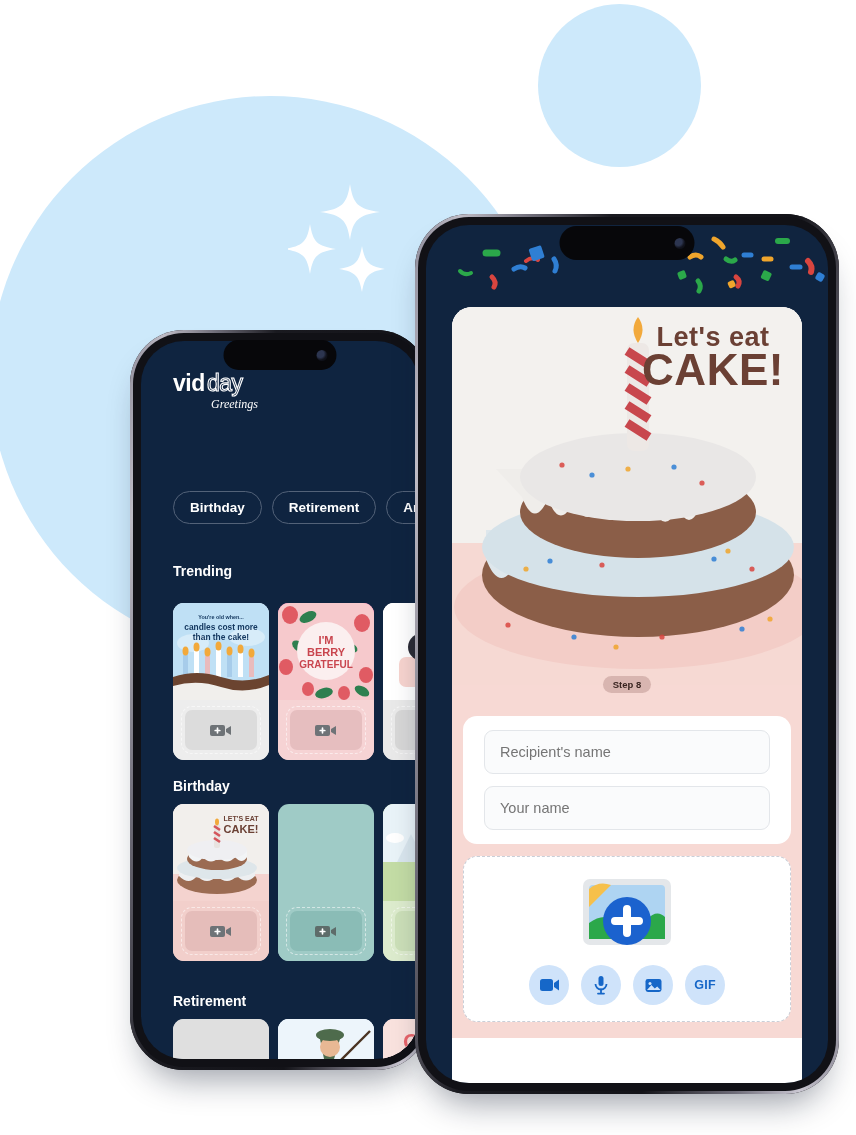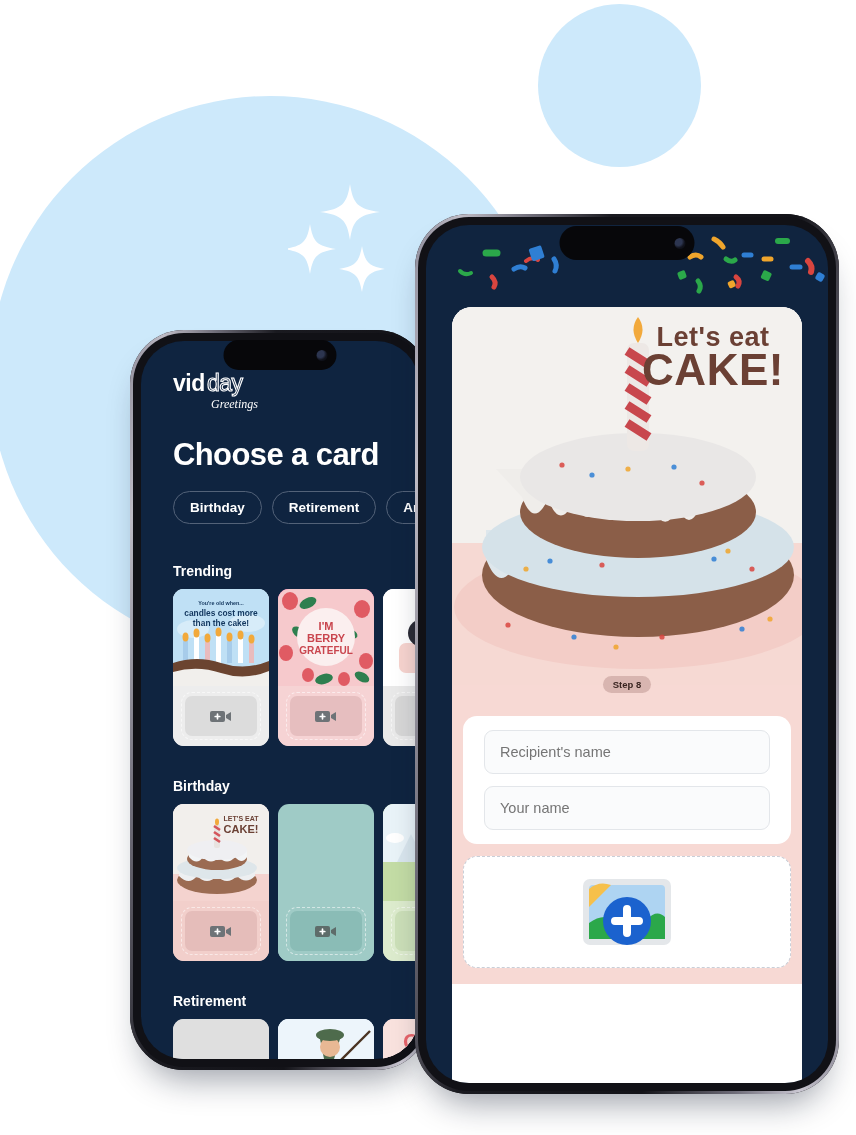--- a/index.html
+++ b/index.html
@@ -117,30 +117,29 @@
       <div class="lp-body">
 
         <div class="logo">
           <svg width="100" height="46" viewBox="0 0 100 46">
             <text x="0" y="22" font-family="Liberation Sans, sans-serif" font-size="23" font-weight="700" fill="#ffffff" letter-spacing="-0.5">vid</text>
             <text x="34" y="22" font-family="Liberation Sans, sans-serif" font-size="23" font-weight="400" fill="none" stroke="#ffffff" stroke-width="1.1" letter-spacing="-0.5">day</text>
             <text x="38" y="39" font-family="Liberation Serif, serif" font-size="12" font-style="italic" fill="#ffffff">Greetings</text>
           </svg>
         </div>
 
-        <div class="lp-title">Choose a card</div>
 
         <div class="chips">
           <div class="chip">Birthday</div>
           <div class="chip">Retirement</div>
           <div class="chip">Anniversary</div>
         </div>
 
         <div class="sec-title" style="top:222px">Trending</div>
-        <div class="row" style="top:248px">
+        <div class="row" style="top:262px">
 
           <div class="thumb" style="background:#EDEDED">
             <div class="art" style="background:#BFE0F5">
               <svg width="96" height="97" viewBox="0 0 96 97">
                 <rect width="96" height="97" fill="#BFE0F5"></rect>
                 <ellipse cx="20" cy="40" rx="16" ry="9" fill="#d7ecf9"></ellipse>
                 <ellipse cx="74" cy="34" rx="18" ry="9" fill="#d7ecf9"></ellipse>
                 <text x="48" y="16" text-anchor="middle" font-family="Liberation Sans, sans-serif" font-size="5.4" font-weight="700" fill="#12365E">You're old when...</text>
                 <text x="48" y="27" text-anchor="middle" font-family="Liberation Sans, sans-serif" font-size="8.4" font-weight="700" fill="#12365E">candles cost more</text>
                 <text x="48" y="37" text-anchor="middle" font-family="Liberation Sans, sans-serif" font-size="8.4" font-weight="700" fill="#12365E">than the cake!</text>
@@ -441,20 +440,45 @@
               <svg width="96" height="74" viewBox="0 0 96 74">
                 <rect x="4" y="2" width="88" height="66" rx="7" fill="#E4E7EA"></rect>
                 <rect x="10" y="8" width="76" height="54" rx="4" fill="#AED4F2"></rect>
                 <path d="M10 12 a22 22 0 0 1 22 -4 l-22 22Z" fill="#F6C04B"></path>
                 <path d="M10 46 q16 -12 30 0 q14 12 28 -4 q10 -10 18 -2 l0 22 l-76 0Z" fill="#2BA84A"></path>
                 <circle cx="48" cy="44" r="24" fill="#1B62CE"></circle>
                 <path d="M48 32 v24 M36 44 h24" stroke="#fff" stroke-width="8" stroke-linecap="round"></path>
               </svg>
             </div>
 
+            <div class="media-row">
+              <div class="media-btn">
+                <svg width="19" height="14" viewBox="0 0 19 14">
+                  <rect x="0" y="1" width="13" height="12" rx="2.5" fill="#1667C8"></rect>
+                  <path d="M14 5 L19 1.5 L19 12.5 L14 9Z" fill="#1667C8"></path>
+                </svg>
+              </div>
+              <div class="media-btn">
+                <svg width="14" height="19" viewBox="0 0 14 19">
+                  <rect x="4.5" y="0" width="5" height="10" rx="2.5" fill="#1667C8"></rect>
+                  <path d="M1.5 8 a5.5 5.5 0 0 0 11 0" stroke="#1667C8" stroke-width="1.8" fill="none"></path>
+                  <path d="M7 13.5 V17 M4 17.6 h6" stroke="#1667C8" stroke-width="1.8" stroke-linecap="round"></path>
+                </svg>
+              </div>
+              <div class="media-btn">
+                <svg width="17" height="15" viewBox="0 0 17 15">
+                  <rect x="0.5" y="1" width="16" height="13" rx="2.4" fill="#1667C8"></rect>
+                  <circle cx="5" cy="5.4" r="1.5" fill="#CFE3FA"></circle>
+                  <path d="M2 12 l4.4 -5 l3.4 3.6 l2.4 -2.2 l3.4 3.6Z" fill="#CFE3FA"></path>
+                </svg>
+              </div>
+              <div class="media-btn">
+                <span class="gif-txt">GIF</span>
+              </div>
+            </div>
           </div>
         </div>
 
       </div>
     </div>
     <div class="notch">
       <span class="lens"></span>
     </div>
   </div>
 

